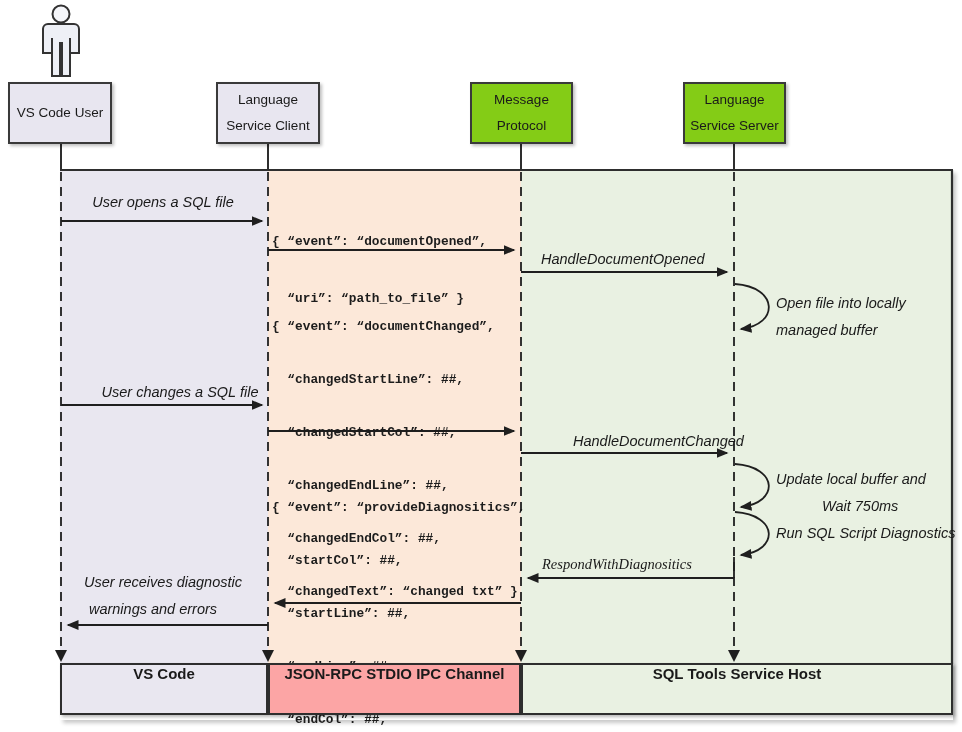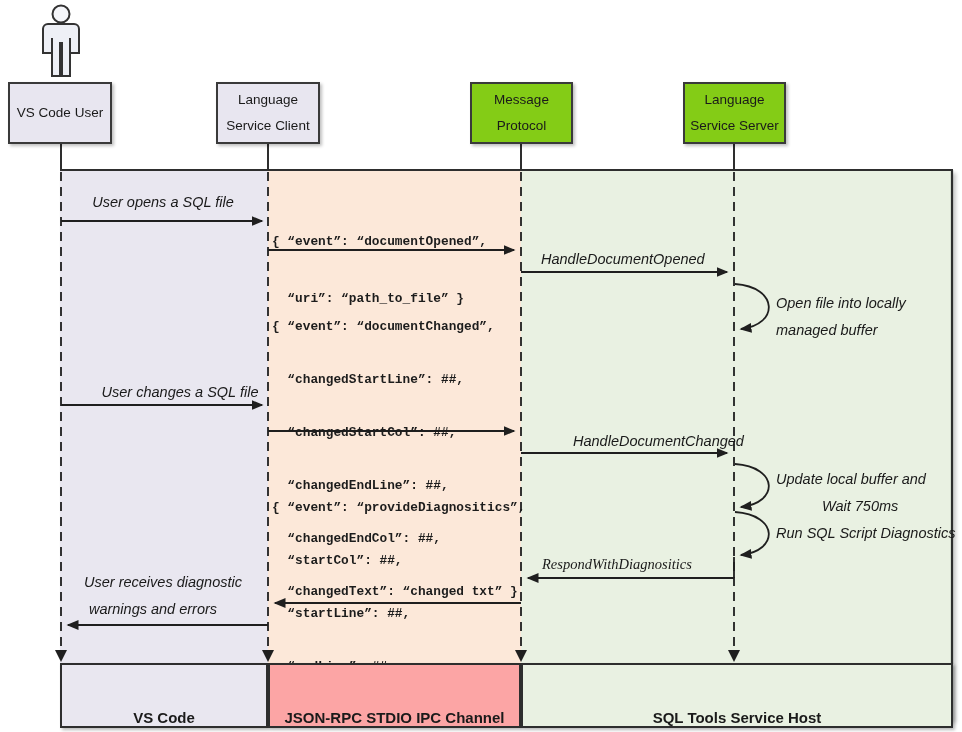--- a/index.html
+++ b/index.html
@@ -14,22 +14,22 @@
   .lane-user{left:60px;width:208px;background:#e9e7f0;}
   .lane-channel{left:268px;width:253px;background:#fce8d9;}
   .lane-host{left:521px;width:431px;background:#e9f1e2;}
   
   .pbox{position:absolute;top:82px;height:62px;border:2px solid #3a3a3a;box-sizing:border-box;
     display:flex;flex-direction:column;justify-content:center;align-items:center;
     font-size:13.5px;line-height:26px;box-shadow:2px 2px 3px rgba(0,0,0,.25);}
   .pbox.purple{background:#e8e6f0;}
   .pbox.green{background:#84cc16;}
   
-  .fbox{position:absolute;top:663px;height:65px;border:2px solid #2e2e2e;box-sizing:border-box;
-    display:flex;align-items:flex-end;justify-content:center;
+  .fbox{position:absolute;top:663px;height:52px;border:2px solid #2e2e2e;box-sizing:border-box;
+    display:flex;align-items:flex-start;justify-content:center;
     font-size:15px;font-weight:bold;box-shadow:2px 2px 3px rgba(0,0,0,.28);}
   
   .lbl{position:absolute;font-style:italic;font-size:14.5px;white-space:nowrap;}
   .lbl.ctr{transform:translateX(-50%);}
   .mono{position:absolute;font-family:"Liberation Mono","DejaVu Sans Mono",monospace;
     font-weight:bold;font-size:12.8px;white-space:pre;color:#1c1c1c;}
   .mono div{height:23px;line-height:23px;}
   .mono.wide div{height:27px;line-height:27px;}
   svg{position:absolute;left:0;top:0;}
   .ftxt{pointer-events:none;}

